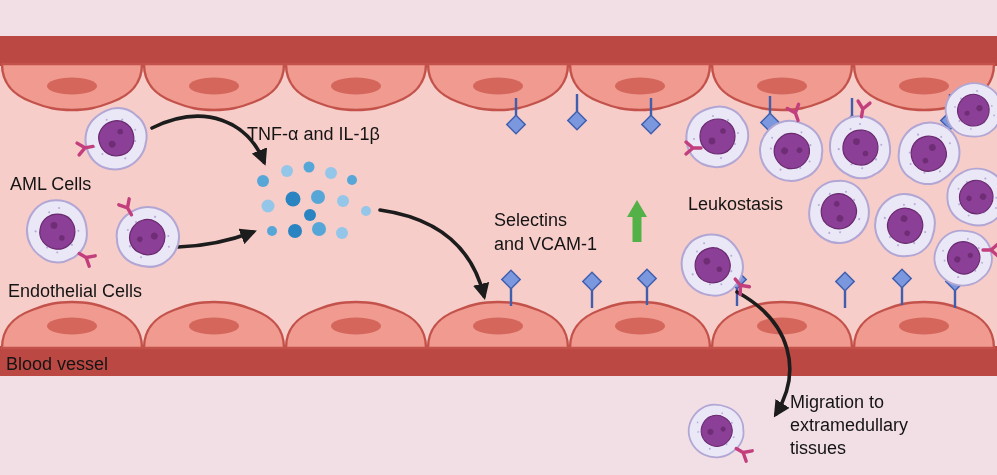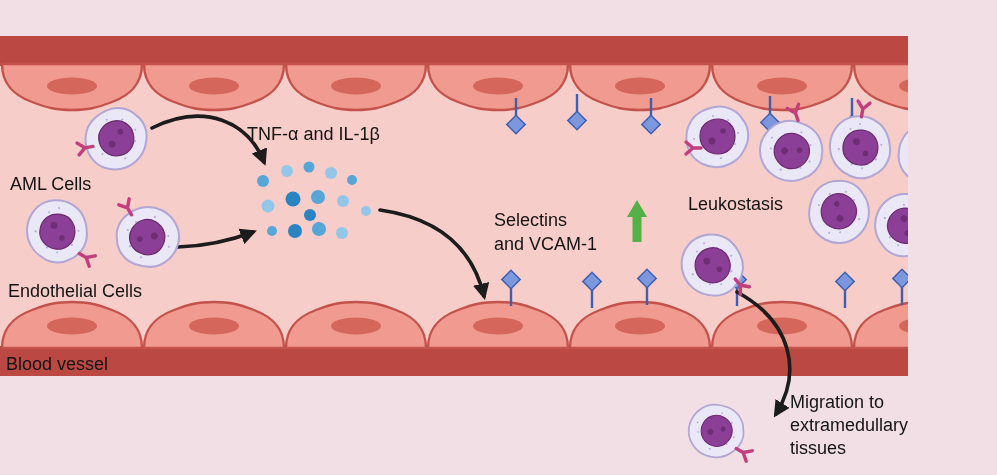--- a/index.html
+++ b/index.html
@@ -1,18 +1,18 @@
 <!DOCTYPE html>
 <html style="--background: #f2dee5; --vessel-wall: #bc4843; --lumen: #f7cdc9; --endothelium: #f09a90; --endothelium-stroke: #c3524b; --endothelium-nucleus: #d4665c; --cell-body: #eae7f7; --cell-body-stroke: #b1a6d4; --cell-speckle: #a191cc; --cell-nucleus: #8b3f96; --cell-nucleus-spot: #6a2a70; --receptor: #c23e7d; --cytokine-light: #93c6e8; --cytokine-mid: #56a6d8; --cytokine-dark: #2a84c2; --selectin-fill: #7b97dd; --selectin-stroke: #3f5fae; --arrow: #1c1c1c; --up-arrow: #53b147; --text: #141414;"><head>
 <meta charset="utf-8">
 <style>
   html, body { margin: 0; padding: 0; background: #f2dee5; }
   .stage {
     position: relative;
-    width: 908px;
+    width: 997px;
     height: 475px;
     background: var(--background, #f2dee5);
     overflow: hidden;
     font-family: "Liberation Sans", sans-serif;
   }
   svg { display: block; }
 
   .band   { fill: var(--vessel-wall, #bc4843); }
   .lumen  { fill: var(--lumen, #f7cdc9); }
 

